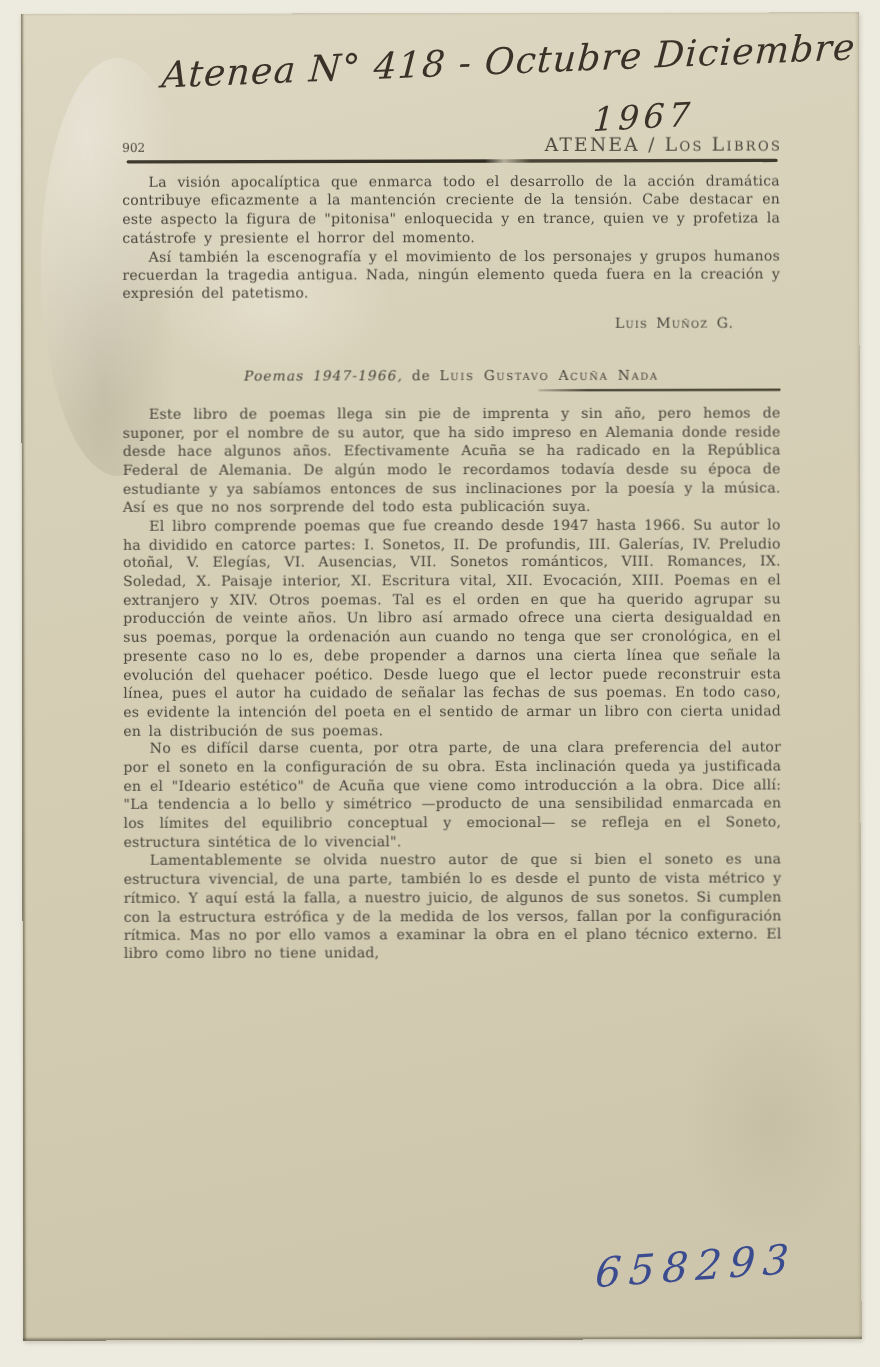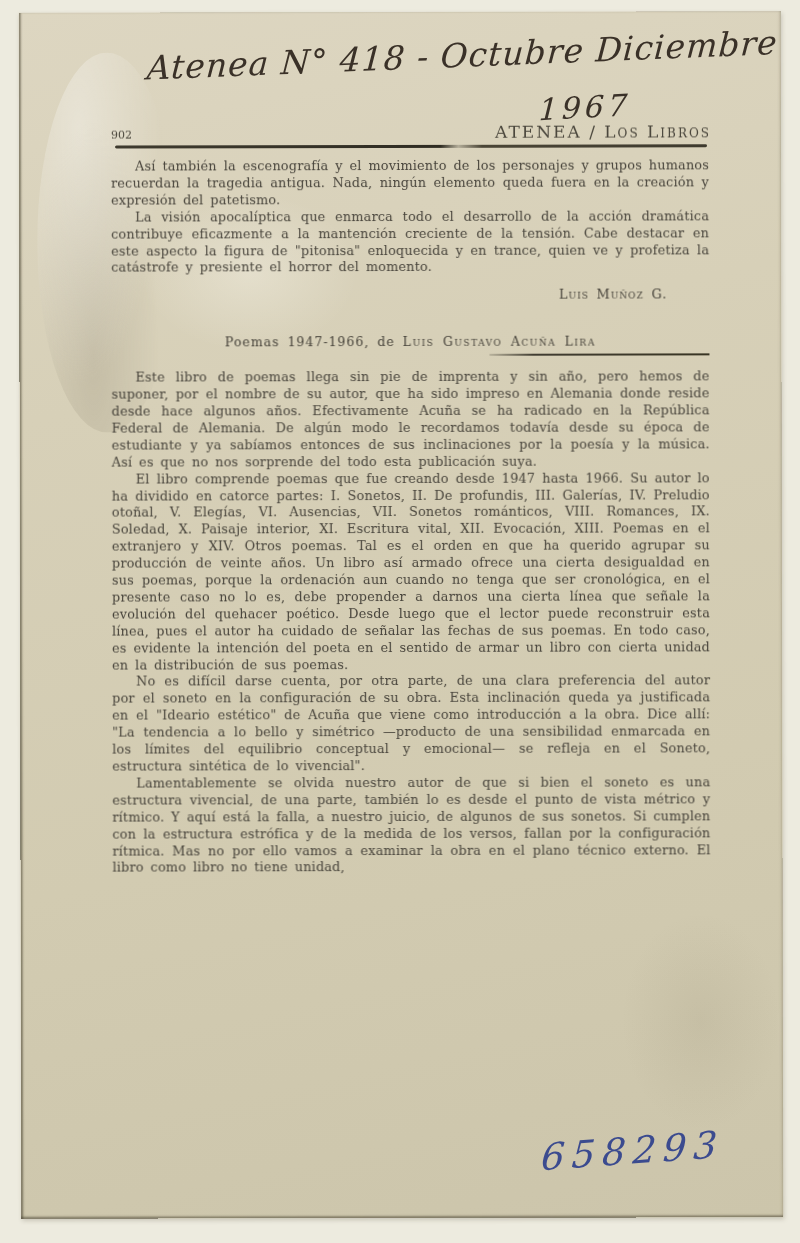--- a/index.html
+++ b/index.html
@@ -85,21 +85,21 @@
     text-align:right;padding-right:42px;
     margin:11px 0 0 0;
     font-variant:small-caps;letter-spacing:1px;
   }
   .section-title{
     text-align:center;
     margin:30px 0 18px 0;
     font-size:12.5px;letter-spacing:1px;word-spacing:3px;
     position:relative;
   }
-  .title-work{}
+  .title-work{font-style:italic;}
   .title-author{font-variant:small-caps;letter-spacing:1.5px;}
   .title-underline{
     position:absolute;right:0;top:20px;width:220px;height:2px;
     background:linear-gradient(90deg,rgba(62,58,46,.2),#3e3a2e 20%,#35311f 100%);
   }
 </style>
 </head>
 <body>
 
 <div class="paper">
@@ -110,28 +110,28 @@
   <div class="hw hw-top">Atenea N° 418 - Octubre Diciembre</div>
   <div class="hw hw-year">1967</div>
 
   <div class="header-row">
     <span class="page-num">902</span>
     <span class="journal">ATENEA / Los Libros</span>
   </div>
   <div class="header-rule"></div>
 
   <div class="print-body">
+    <p>La visión apocalíptica que enmarca todo el desarrollo de la acción dramática contribuye eficazmente a la mantención creciente de la tensión. Cabe destacar en este aspecto la figura de "pitonisa" enloquecida y en trance, quien ve y profetiza la catástrofe y presiente el horror del momento.</p>
     <p>Así también la escenografía y el movimiento de los personajes y grupos humanos recuerdan la tragedia antigua. Nada, ningún elemento queda fuera en la creación y expresión del patetismo.</p>
-    <p>La visión apocalíptica que enmarca todo el desarrollo de la acción dramática contribuye eficazmente a la mantención creciente de la tensión. Cabe destacar en este aspecto la figura de "pitonisa" enloquecida y en trance, quien ve y profetiza la catástrofe y presiente el horror del momento.</p>
     <div class="signature">Luis Muñoz G.</div>
 
     <div class="section-title">
       <span class="title-work">Poemas 1947-1966,</span>
       <span>de</span>
-      <span class="title-author">Luis Gustavo Acuña Lira</span>
+      <span class="title-author">Luis Gustavo Acuña Nada</span>
       <span class="title-underline"></span>
     </div>
 
     <p>Este libro de poemas llega sin pie de imprenta y sin año, pero hemos de suponer, por el nombre de su autor, que ha sido impreso en Alemania donde reside desde hace algunos años. Efectivamente Acuña se ha radicado en la República Federal de Alemania. De algún modo le recordamos todavía desde su época de estudiante y ya sabíamos entonces de sus inclinaciones por la poesía y la música. Así es que no nos sorprende del todo esta publicación suya.</p>
     <p>El libro comprende poemas que fue creando desde 1947 hasta 1966. Su autor lo ha dividido en catorce partes: I. Sonetos, II. De profundis, III. Galerías, IV. Preludio otoñal, V. Elegías, VI. Ausencias, VII. Sonetos románticos, VIII. Romances, IX. Soledad, X. Paisaje interior, XI. Escritura vital, XII. Evocación, XIII. Poemas en el extranjero y XIV. Otros poemas. Tal es el orden en que ha querido agrupar su producción de veinte años. Un libro así armado ofrece una cierta desigualdad en sus poemas, porque la ordenación aun cuando no tenga que ser cronológica, en el presente caso no lo es, debe propender a darnos una cierta línea que señale la evolución del quehacer poético. Desde luego que el lector puede reconstruir esta línea, pues el autor ha cuidado de señalar las fechas de sus poemas. En todo caso, es evidente la intención del poeta en el sentido de armar un libro con cierta unidad en la distribución de sus poemas.</p>
     <p>No es difícil darse cuenta, por otra parte, de una clara preferencia del autor por el soneto en la configuración de su obra. Esta inclinación queda ya justificada en el "Ideario estético" de Acuña que viene como introducción a la obra. Dice allí: "La tendencia a lo bello y simétrico —producto de una sensibilidad enmarcada en los límites del equilibrio conceptual y emocional— se refleja en el Soneto, estructura sintética de lo vivencial".</p>
     <p>Lamentablemente se olvida nuestro autor de que si bien el soneto es una estructura vivencial, de una parte, también lo es desde el punto de vista métrico y rítmico. Y aquí está la falla, a nuestro juicio, de algunos de sus sonetos. Si cumplen con la estructura estrófica y de la medida de los versos, fallan por la configuración rítmica. Mas no por ello vamos a examinar la obra en el plano técnico externo. El libro como libro no tiene unidad,</p>
   </div>
 
   <div class="hw hw-bottom">658293</div>

